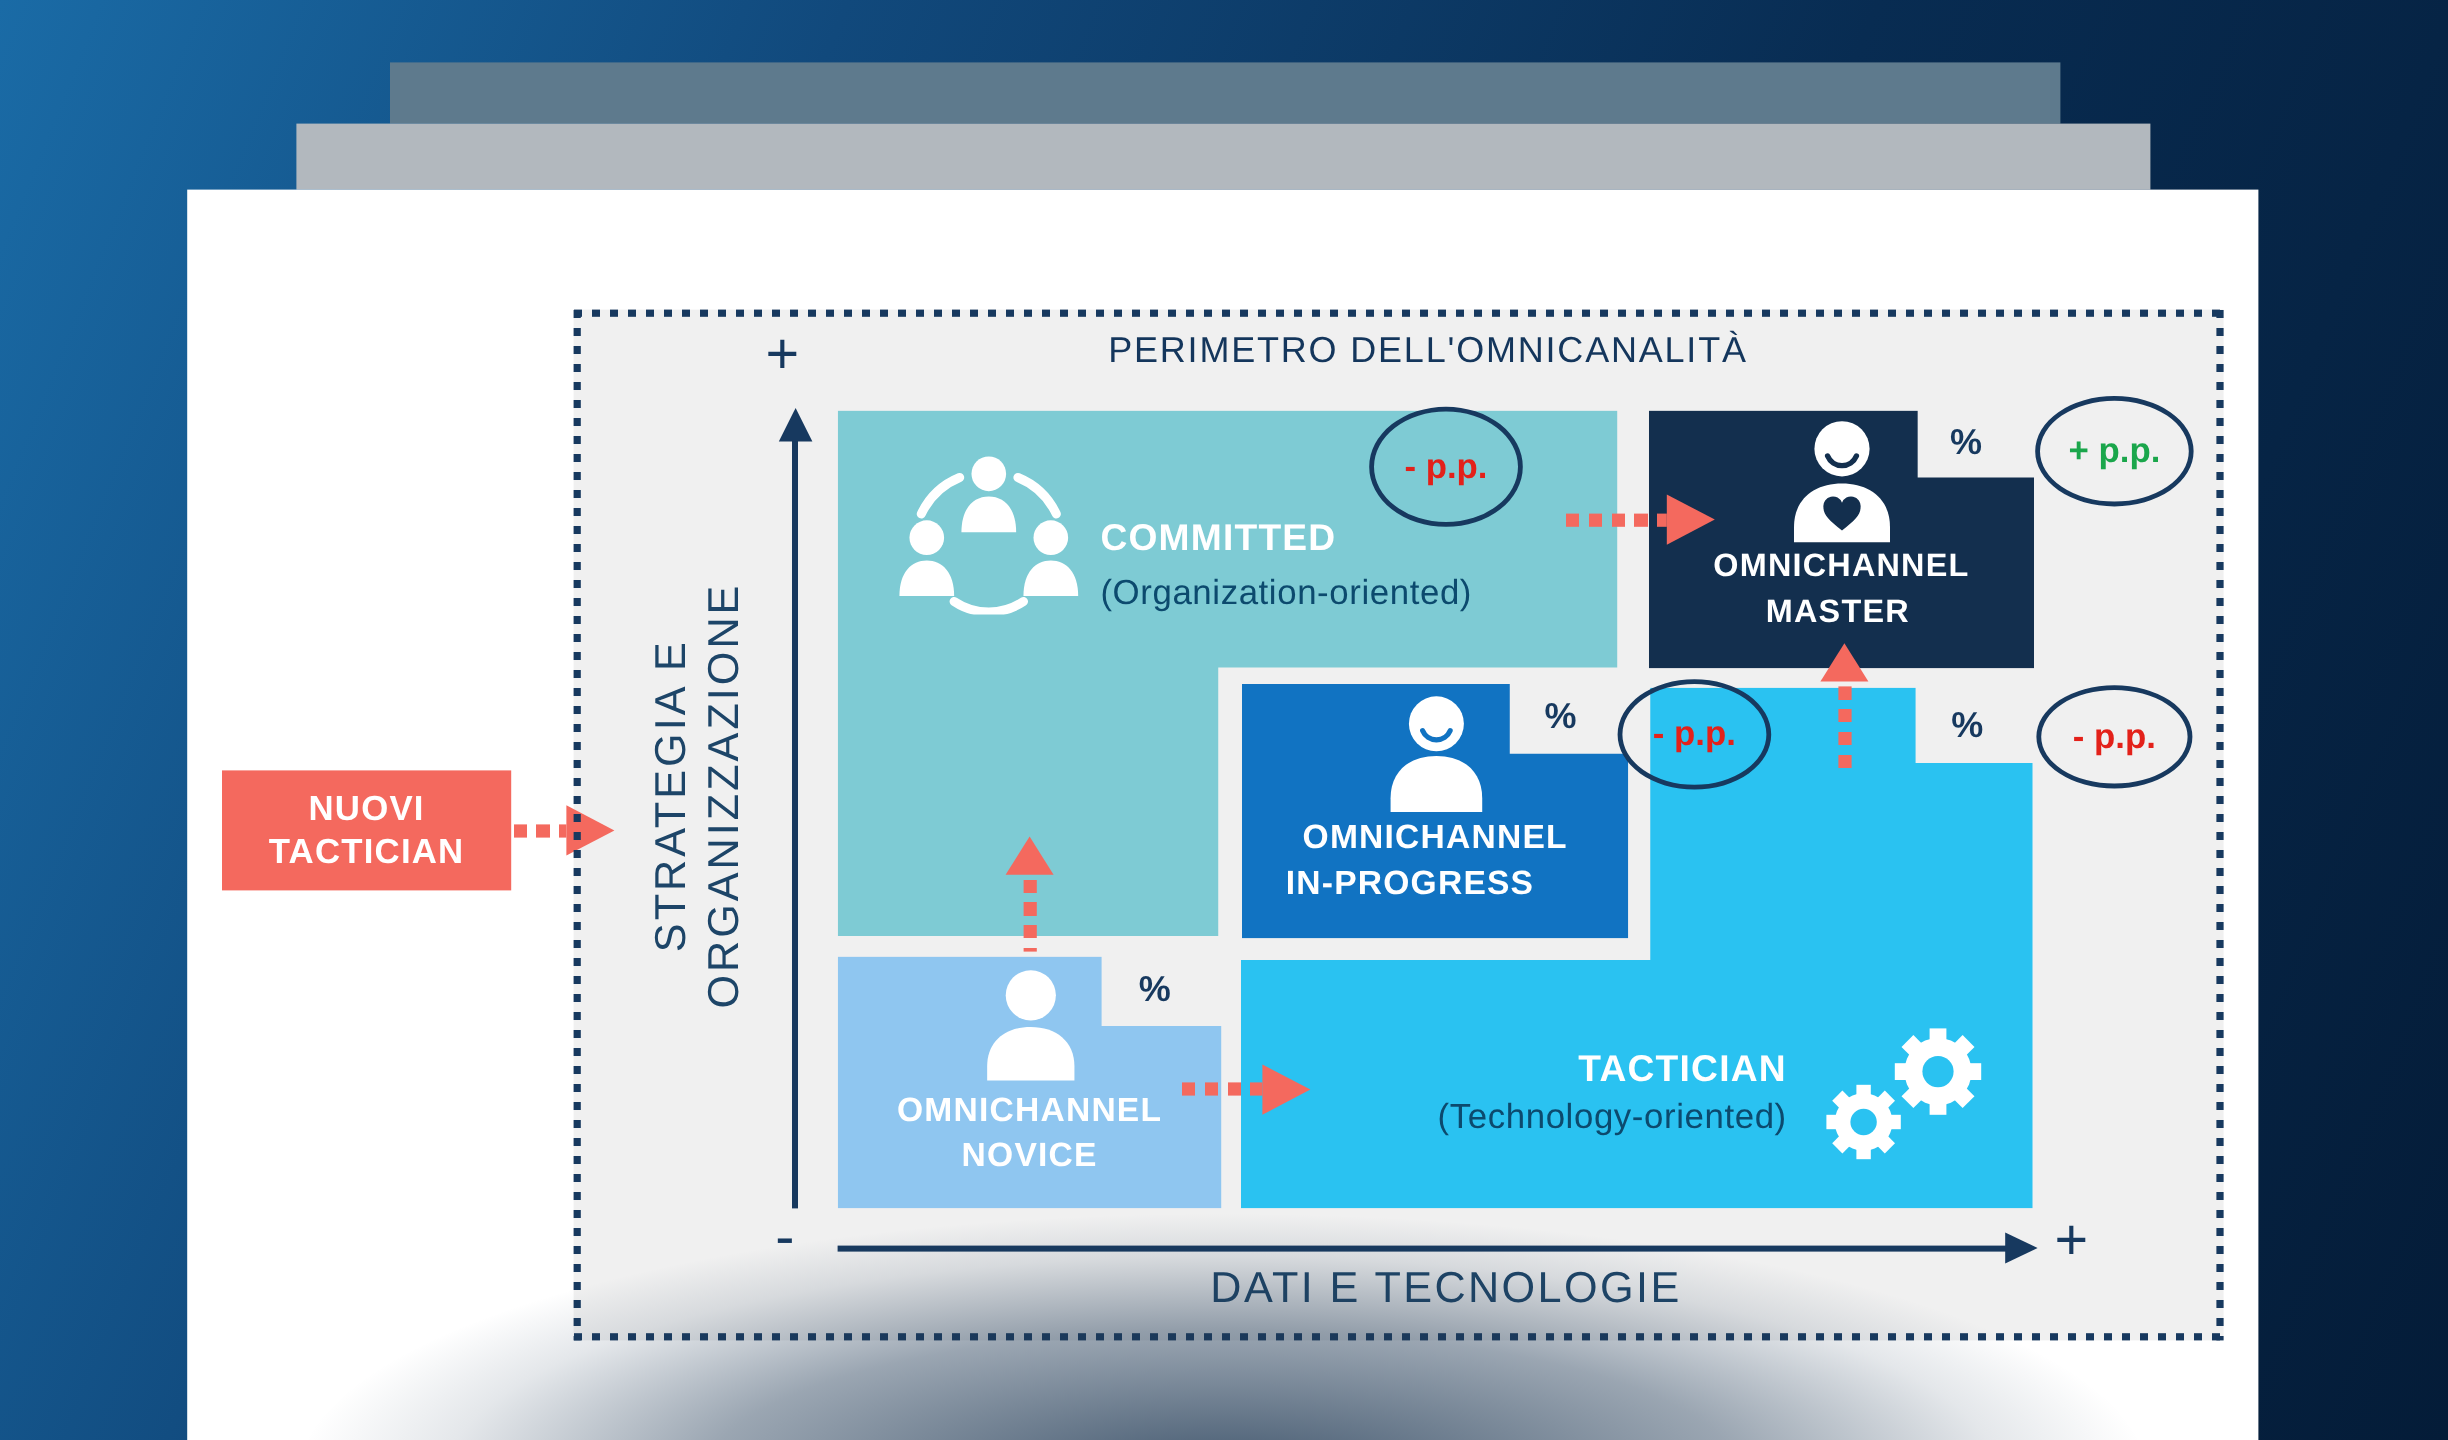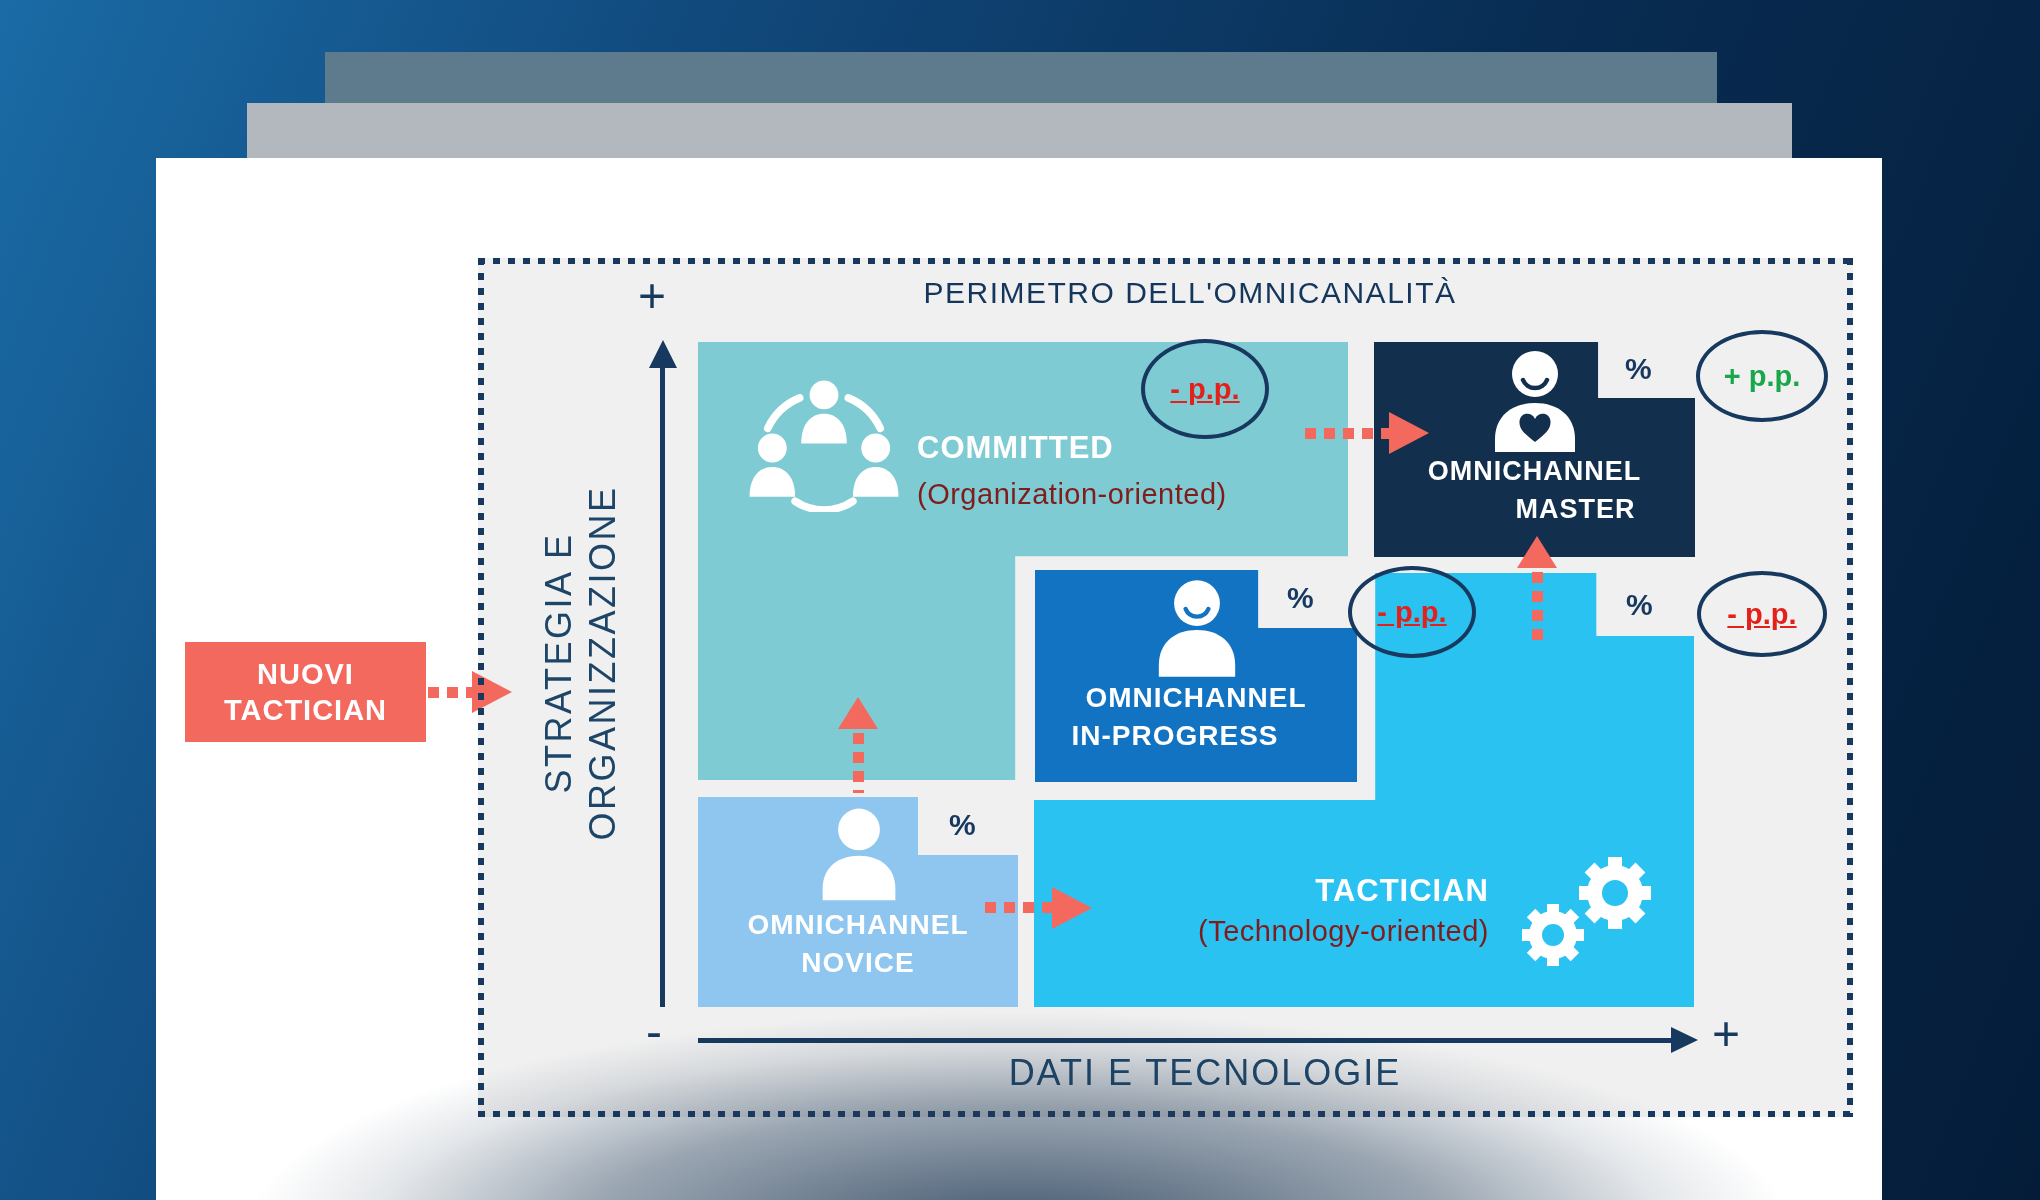--- a/index.html
+++ b/index.html
@@ -56,29 +56,29 @@
   .seg-master{left:1374px;top:342px;width:321px;height:215px;background:#132f4e;
     clip-path:polygon(0 0,69.8% 0,69.8% 26%,100% 26%,100% 100%,0 100%);}
   .seg-inprogress{left:1035px;top:570px;width:322px;height:212px;background:#1173c2;
     clip-path:polygon(0 0,69.3% 0,69.3% 27.4%,100% 27.4%,100% 100%,0 100%);}
   .seg-novice{left:698px;top:797px;width:320px;height:210px;background:#8fc6f0;
     clip-path:polygon(0 0,68.75% 0,68.75% 27.6%,100% 27.6%,100% 100%,0 100%);}
   .seg-tactician{left:1034px;top:573px;width:660px;height:434px;background:#2ac2f1;
     clip-path:polygon(51.7% 0,85.2% 0,85.2% 14.5%,100% 14.5%,100% 100%,0 100%,0 52.3%,51.7% 52.3%);}
 
   .seg-name{position:absolute;color:#ffffff;font-weight:bold;letter-spacing:1px;white-space:nowrap;}
-  .seg-sub{position:absolute;color:#7f1d1d;font-weight:normal;letter-spacing:0.5px;white-space:nowrap;}
+  .seg-sub{position:absolute;color:#0c4a6e;font-weight:normal;letter-spacing:0.5px;white-space:nowrap;}
 
   
   .pp{
     position:absolute;border:4px solid #17395f;border-radius:50%;
     display:flex;align-items:center;justify-content:center;
     font-size:29px;font-weight:bold;white-space:nowrap;
   }
-  .pp-red{color:#e3211a;text-decoration:underline;}
+  .pp-red{color:#e3211a;}
   .pp-green{color:#1aa64b;}
   .pct{position:absolute;color:#17395f;font-size:30px;font-weight:bold;}
 
   
   .rdot-h{position:absolute;height:11px;background:repeating-linear-gradient(to right,#f4695e 0 11px,transparent 11px 19px);}
   .rdot-v{position:absolute;width:11px;background:repeating-linear-gradient(to bottom,#f4695e 0 11px,transparent 11px 19px);}
   .rhead-r{position:absolute;width:0;height:0;border-top:21px solid transparent;border-bottom:21px solid transparent;border-left:40px solid #f4695e;}
   .rhead-u{position:absolute;width:0;height:0;border-left:20px solid transparent;border-right:20px solid transparent;border-bottom:32px solid #f4695e;}
 
   .entrants{
@@ -125,21 +125,21 @@
   </div>
 
   <div class="seg seg-master">
     <svg class="abs" style="left:117px;top:8px;" width="88" height="102" viewBox="0 0 88 102">
       <circle cx="44" cy="24" r="23" fill="#ffffff"></circle>
       <path d="M32 30 a13 13 0 0 0 24 0" fill="none" stroke="#132f4e" stroke-width="4.5" stroke-linecap="round"></path>
       <path d="M4 102 v-13 c0 -23 17 -36 40 -36 s40 13 40 36 v13 z" fill="#ffffff"></path>
       <path d="M44 92 c-11 -8.5 -15.5 -13 -15.5 -19.5 a8 8 0 0 1 15.5 -3.5 a8 8 0 0 1 15.5 3.5 c0 6.5 -4.5 11 -15.5 19.5 z" fill="#132f4e"></path>
     </svg>
     <div class="seg-name" style="left:0;width:321px;text-align:center;top:114px;font-size:27px;">OMNICHANNEL</div>
-    <div class="seg-name" style="left:0;width:315px;text-align:center;top:152px;font-size:27px;margin-left:44px;">MASTER</div>
+    <div class="seg-name" style="left:0;width:315px;text-align:center;top:152px;font-size:27px;">MASTER</div>
   </div>
 
   <div class="seg seg-inprogress">
     <svg class="abs" style="left:120px;top:7px;" width="84" height="102" viewBox="0 0 88 102">
       <circle cx="44" cy="25" r="24" fill="#ffffff"></circle>
       <path d="M32 31 a13 13 0 0 0 24 0" fill="none" stroke="#1173c2" stroke-width="4.5" stroke-linecap="round"></path>
       <path d="M4 102 v-12 c0 -24 17 -37 40 -37 s40 13 40 37 v12 z" fill="#ffffff"></path>
     </svg>
     <div class="seg-name" style="left:0;width:322px;text-align:center;top:112px;font-size:28px;">OMNICHANNEL</div>
     <div class="seg-name" style="left:0;width:280px;text-align:center;top:150px;font-size:28px;">IN-PROGRESS</div>

